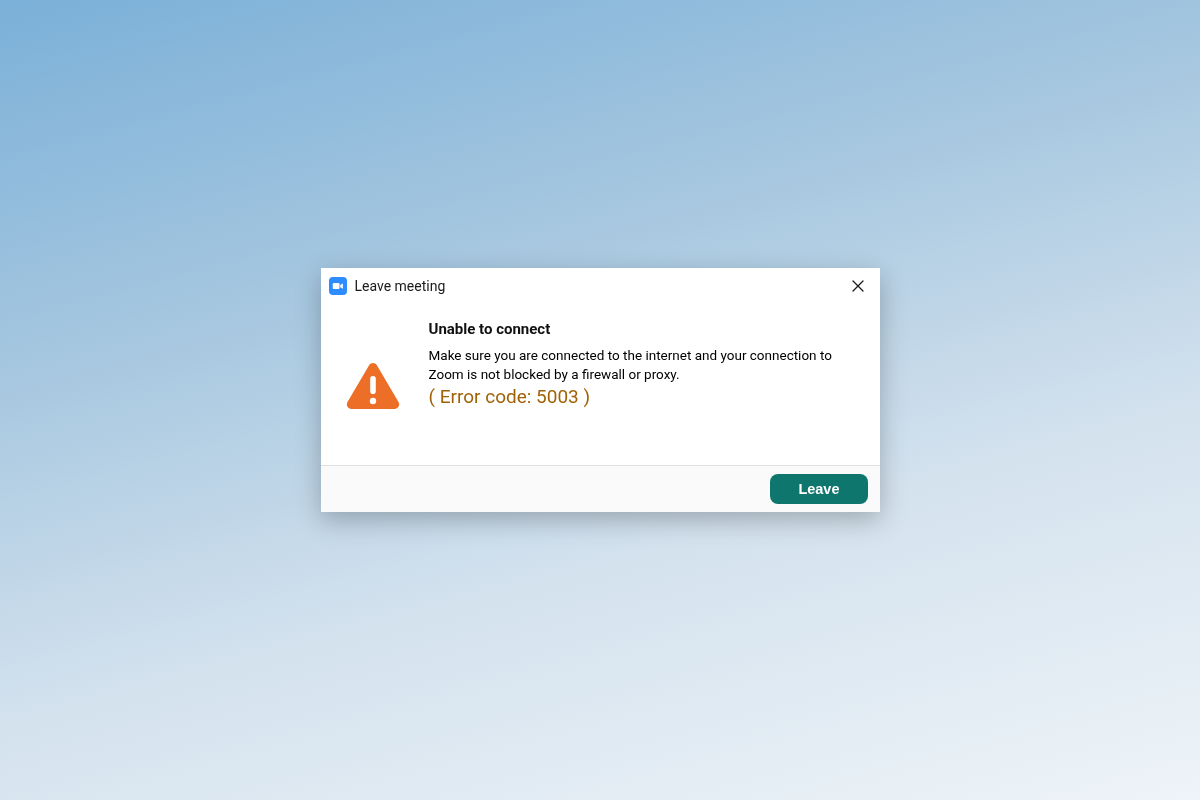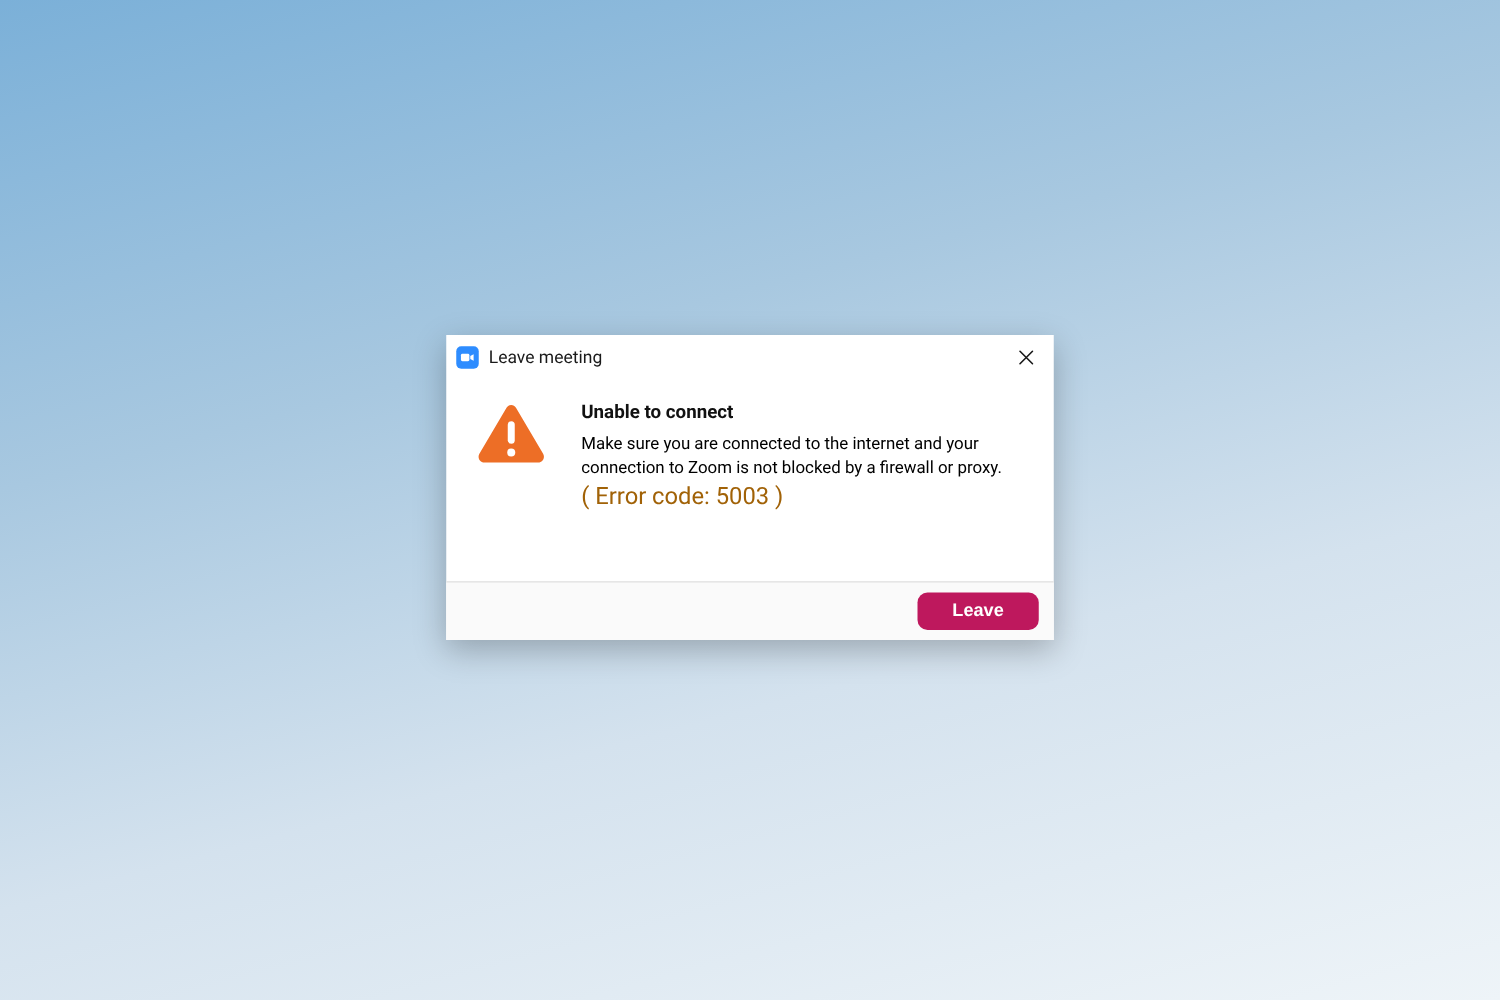--- a/index.html
+++ b/index.html
@@ -11,21 +11,21 @@
       width: 1200px;
       height: 800px;
       background: linear-gradient(165deg, #7bb0d8 0%, #a8c8e0 35%, #d4e2ee 65%, #eef4f8 100%);
       font-family: -apple-system, BlinkMacSystemFont, "Segoe UI", Roboto, Arial, sans-serif;
       display: flex;
       align-items: center;
       justify-content: center;
       overflow: hidden;
     }
     .dialog {
-      width: 486px;
+      width: 559px;
       background: #ffffff;
       box-shadow: 0 8px 24px rgba(0,0,0,0.25);
       position: relative;
       top: -10px;
     }
     .titlebar {
       display: flex;
       align-items: center;
       padding: 6px 8px 4px 8px;
       gap: 8px;
@@ -59,20 +59,21 @@
       color: #1a1a1a;
     }
     .close-btn svg {
       width: 12px;
       height: 12px;
     }
     .body {
       display: flex;
       padding: 18px 24px 54px 24px;
       gap: 28px;
+      align-items: flex-end;
     }
     .warning-icon {
       width: 56px;
       height: 50px;
       flex-shrink: 0;
       margin-top: 2px;
     }
     .content {
       flex: 1;
     }
@@ -93,21 +94,21 @@
       line-height: 1.4;
     }
     .footer {
       border-top: 1px solid #e0e0e0;
       background: #fafafa;
       padding: 8px 12px;
       display: flex;
       justify-content: flex-end;
     }
     .leave-btn {
-      background: #be185d;
+      background: #0f766e;
       color: #ffffff;
       border: none;
       border-radius: 8px;
       padding: 7px 28px;
       font-size: 14.5px;
       font-weight: 600;
       cursor: pointer;
       text-align: right;
     }
   </style>

